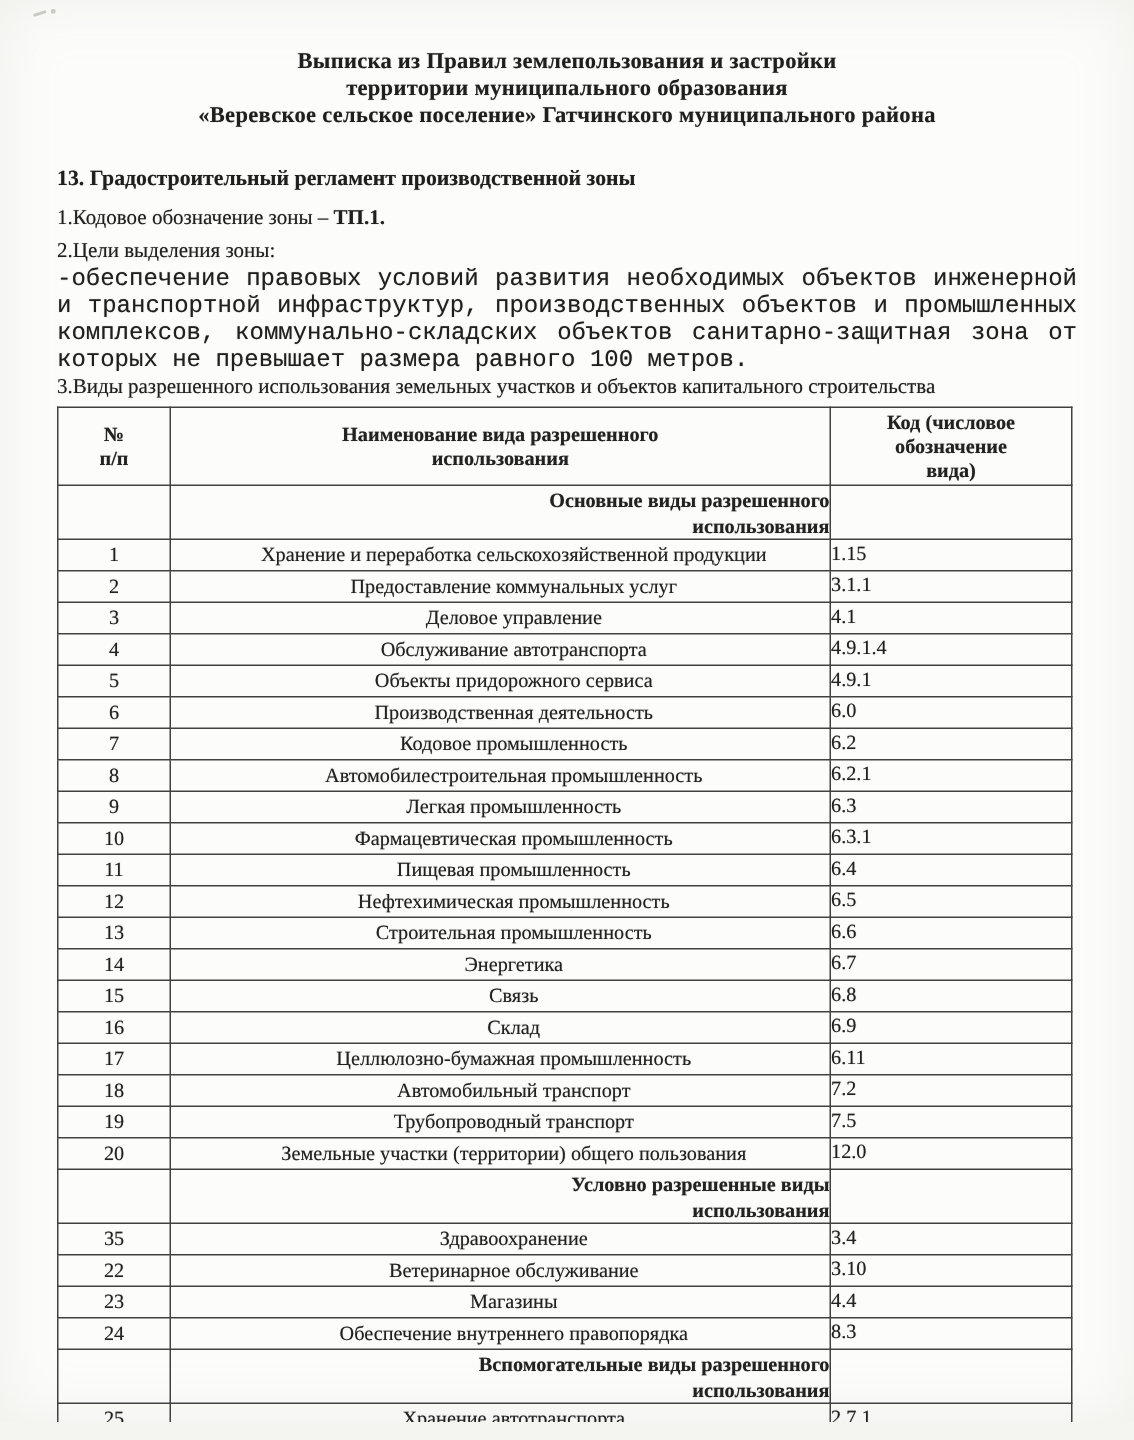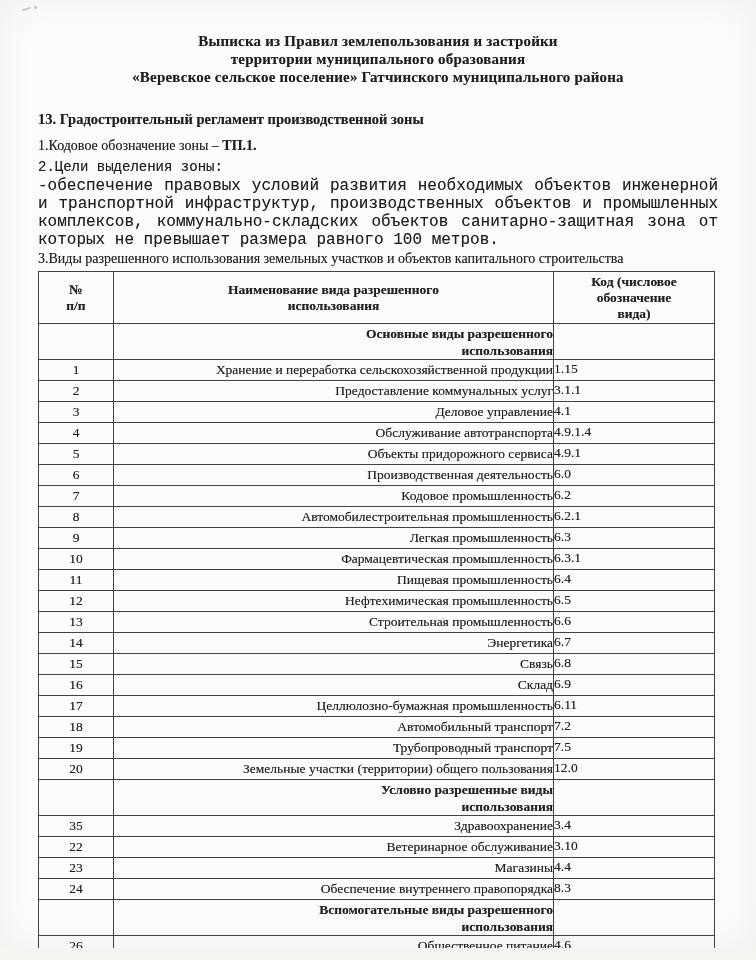--- a/index.html
+++ b/index.html
@@ -32,21 +32,21 @@
     letter-spacing:0.2px;
   }
   .section-heading {
     margin-top:24px;
     font-size:14.5px;
     font-weight:bold;
     line-height:19px;
   }
   .line { font-size:14px; line-height:19px; }
   .line.mt1 { margin-top:7px; }
-  .line.mt2 { margin-top:3px;font-family:Liberation Mono, monospace; }
+  .line.mt2 { margin-top:3px; }
   .para {
     font-size:16px;
     line-height:18px;
     text-align:justify;
     text-align-last:left;
     font-family:Liberation Mono, monospace;
   }
   .bold { font-weight:bold; }
 
   table.land-use {
@@ -75,21 +75,21 @@
   }
   tr.section-row td { height:36px; }
   tr.section-row td.section-title {
     font-weight:bold;
     text-align:right;
     white-space:pre-line;
     line-height:17px;
   }
   tr.data-row td { height:21px; padding:0; }
   tr.data-row td.col-num  { text-align:center; }
-  tr.data-row td.col-name { text-align:right; padding-left:18px; }
+  tr.data-row td.col-name { text-align:center; padding-left:18px; }
   tr.data-row td.col-code { text-align:left; vertical-align:top; padding-top:1px; }
 </style>
 </head>
 <body>
 
 <div class="page">
   <div class="speck s1"></div>
   <div class="speck s2"></div>
 
   <header class="doc-title">
@@ -258,19 +258,24 @@
           <td class="col-name">Обеспечение внутреннего правопорядка</td>
           <td class="col-code">8.3</td>
         </tr>
         <tr class="section-row">
           <td class="col-num"></td>
           <td class="col-name section-title">Вспомогательные виды разрешенного
 использования</td>
           <td class="col-code"></td>
         </tr>
         <tr class="data-row">
+          <td class="col-num">25</td>
+          <td class="col-name">Хранение автотранспорта</td>
+          <td class="col-code">2.7.1</td>
+        </tr>
+        <tr class="data-row">
           <td class="col-num">26</td>
           <td class="col-name">Общественное питание</td>
           <td class="col-code">4.6</td>
         </tr>
       </tbody>
   </table>
 </div>
 
 </body></html>

